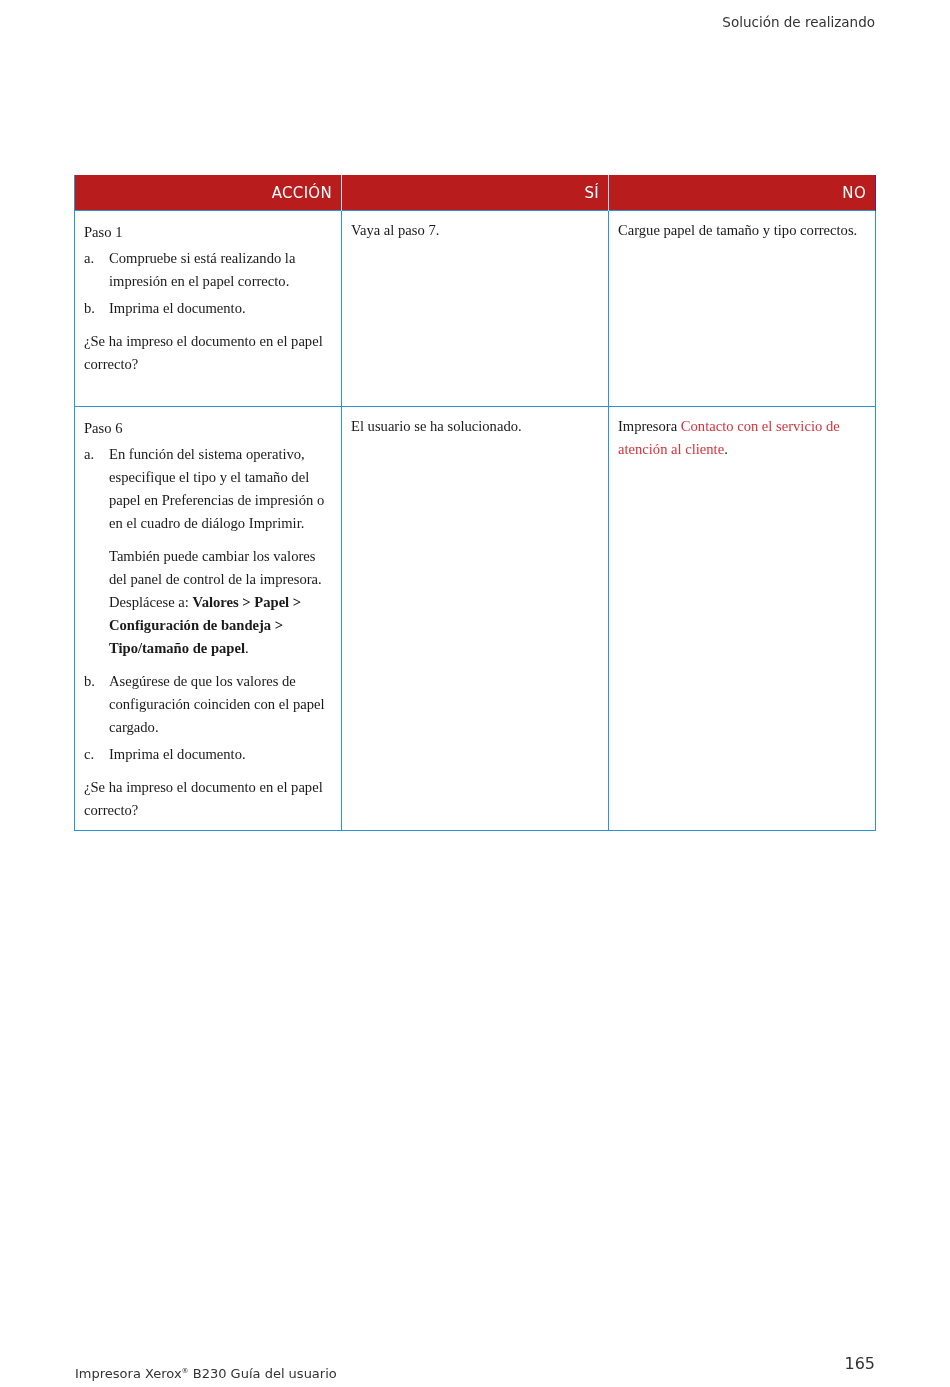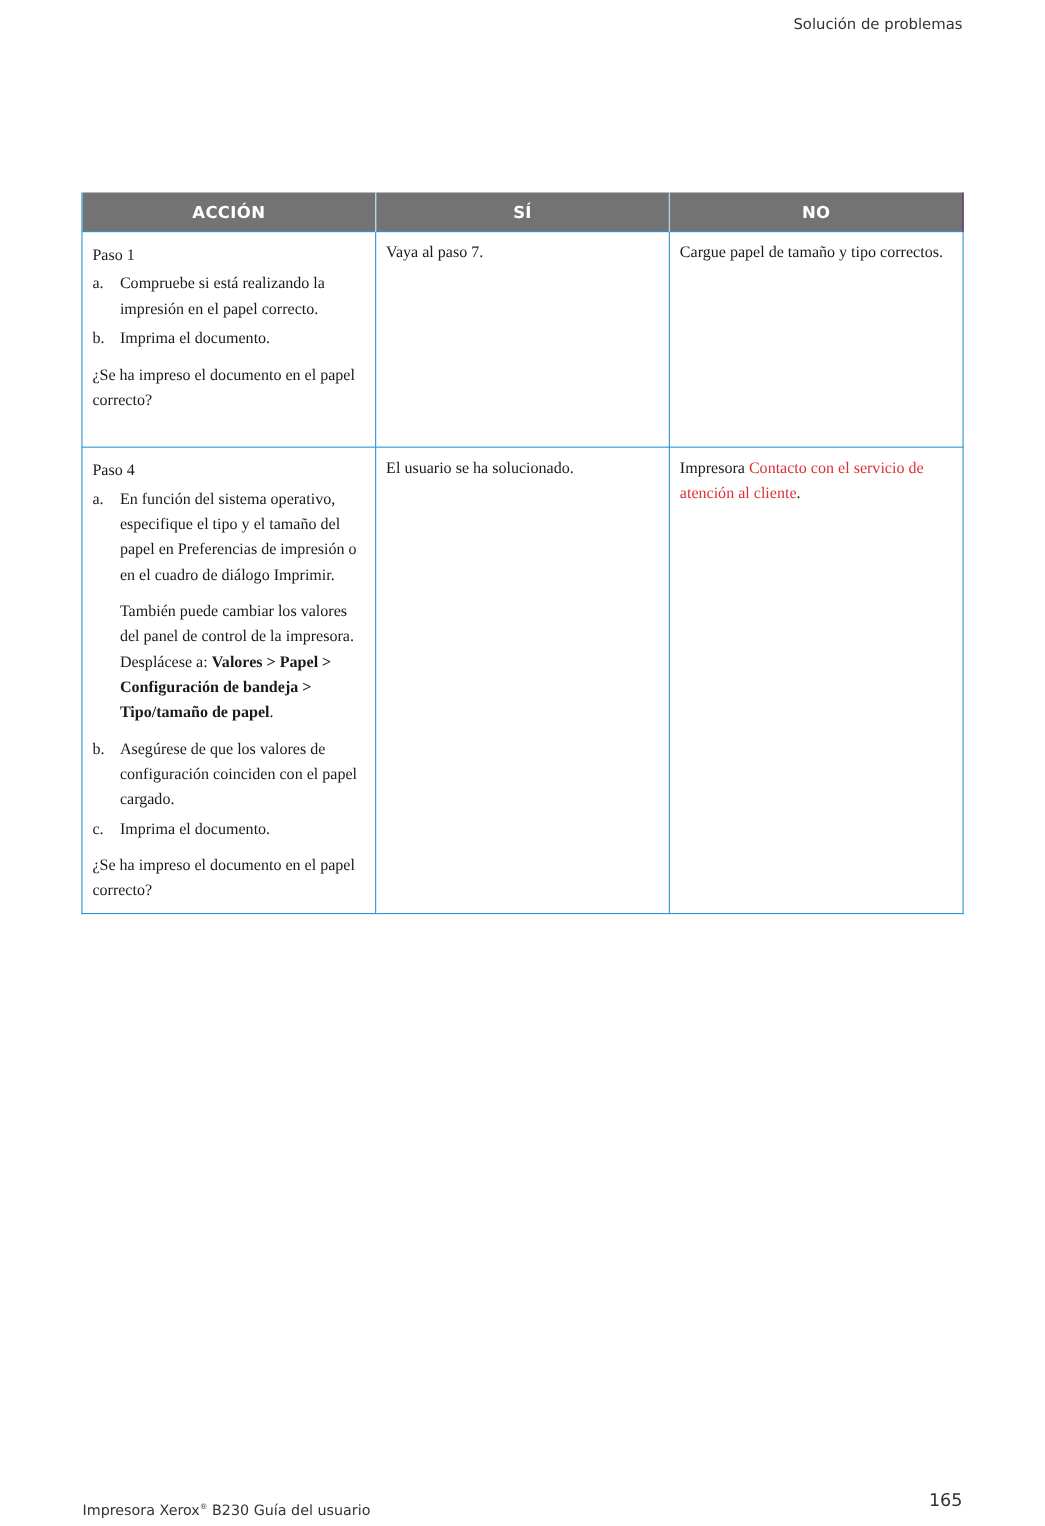--- a/index.html
+++ b/index.html
@@ -13,22 +13,22 @@
     }
     table.trouble {
       position: absolute; top: 175px; left: 74px;
       width: 801px; border-collapse: collapse; table-layout: fixed;
       font-size: 14.6px; line-height: 23px;
     }
     table.trouble col.c1 { width: 267px; }
     table.trouble col.c2 { width: 267px; }
     table.trouble col.c3 { width: 267px; }
     table.trouble th {
-      background: #737373; color: #ffffff; text-align: center;
-      font-weight: bold; font-size: 15px; letter-spacing: 0.3px;
+      background: #b91c1c; color: #ffffff; text-align: right;
+      font-weight: normal; font-size: 15px; letter-spacing: 0.3px;
       padding: 7px 9px 5px 9px; height: 23px;
       border-left: 1px solid #bfe0f4; border-right: 1px solid #bfe0f4;
     }
     table.trouble th:first-child { border-left: 1px solid #2b93d6; }
     table.trouble th:last-child { border-right: 1px solid #701a75; }
     table.trouble td {
       vertical-align: top; padding: 8px 8px 8px 9px;
       border: 1px solid #2b93d6;
       font-family: Liberation Serif, serif;
     }
@@ -44,21 +44,21 @@
       position: absolute; top: 1366px; left: 75px; font-size: 13px; color: #333; text-align: center;
     }
     .footer-left sup { font-size: 7px; vertical-align: 5px; }
     .footer-right {
       position: absolute; top: 1354px; right: 75px; font-size: 16px; color: #333;
     }
   </style>
 </head>
 <body>
 
-<div class="running-header">Solución de problemas</div>
+<div class="running-header">Solución de realizando</div>
 
 <table class="trouble">
   <colgroup>
       <col class="c1">
       <col class="c2">
       <col class="c3">
     </colgroup>
   <thead>
     <tr>
       <th>ACCIÓN</th>
@@ -80,21 +80,21 @@
             <span>Imprima el documento.</span>
           </li>
         </ul>
         <div class="question">¿Se ha impreso el documento en el papel correcto?</div>
       </td>
       <td>Vaya al paso 7.</td>
       <td>Cargue papel de tamaño y tipo correctos.</td>
     </tr>
     <tr>
       <td>
-        <span class="step-title">Paso 4</span>
+        <span class="step-title">Paso 6</span>
         <ul class="step-list">
           <li>
             <span class="marker">a.</span>
             <span>En función del sistema operativo, especifique el tipo y el tamaño del papel en Preferencias de impresión o en el cuadro de diálogo Imprimir.</span>
             <div class="extra">
               <span>También puede cambiar los valores del panel de control de la impresora. Desplácese a:</span>
               <span class="bold">Valores &gt; Papel &gt; Configuración de bandeja &gt; Tipo/tamaño de papel</span><span>.</span>
             </div>
           </li>
           <li>

